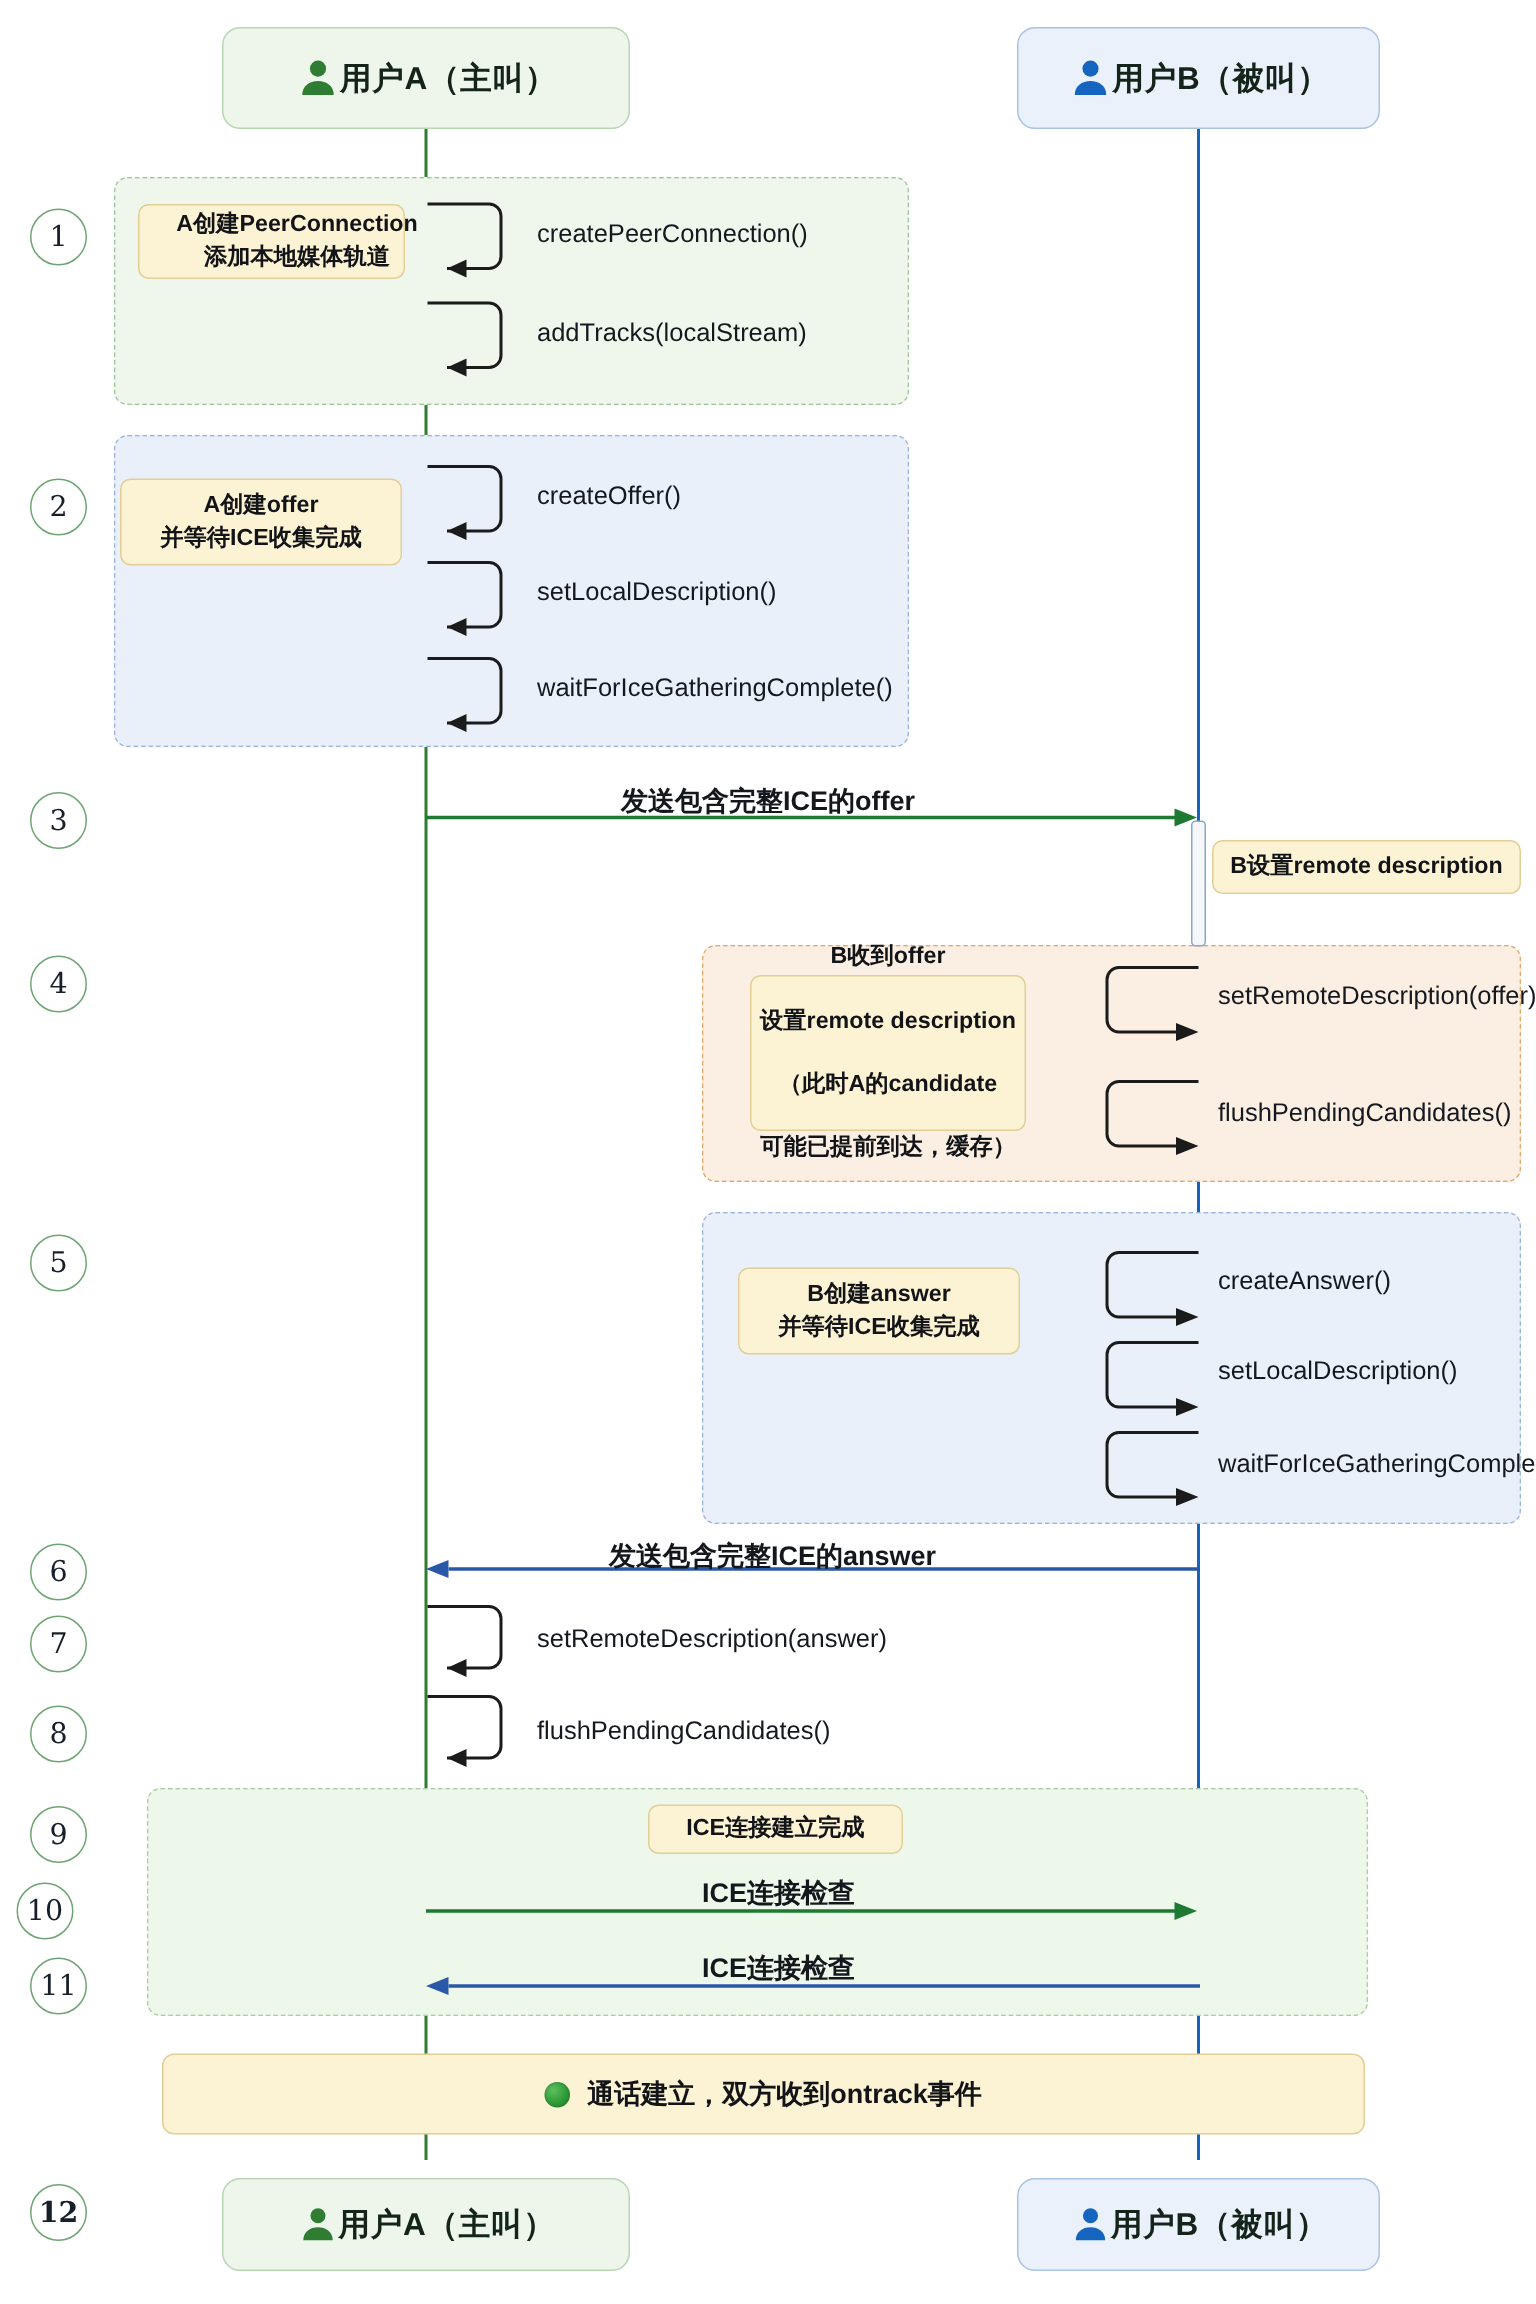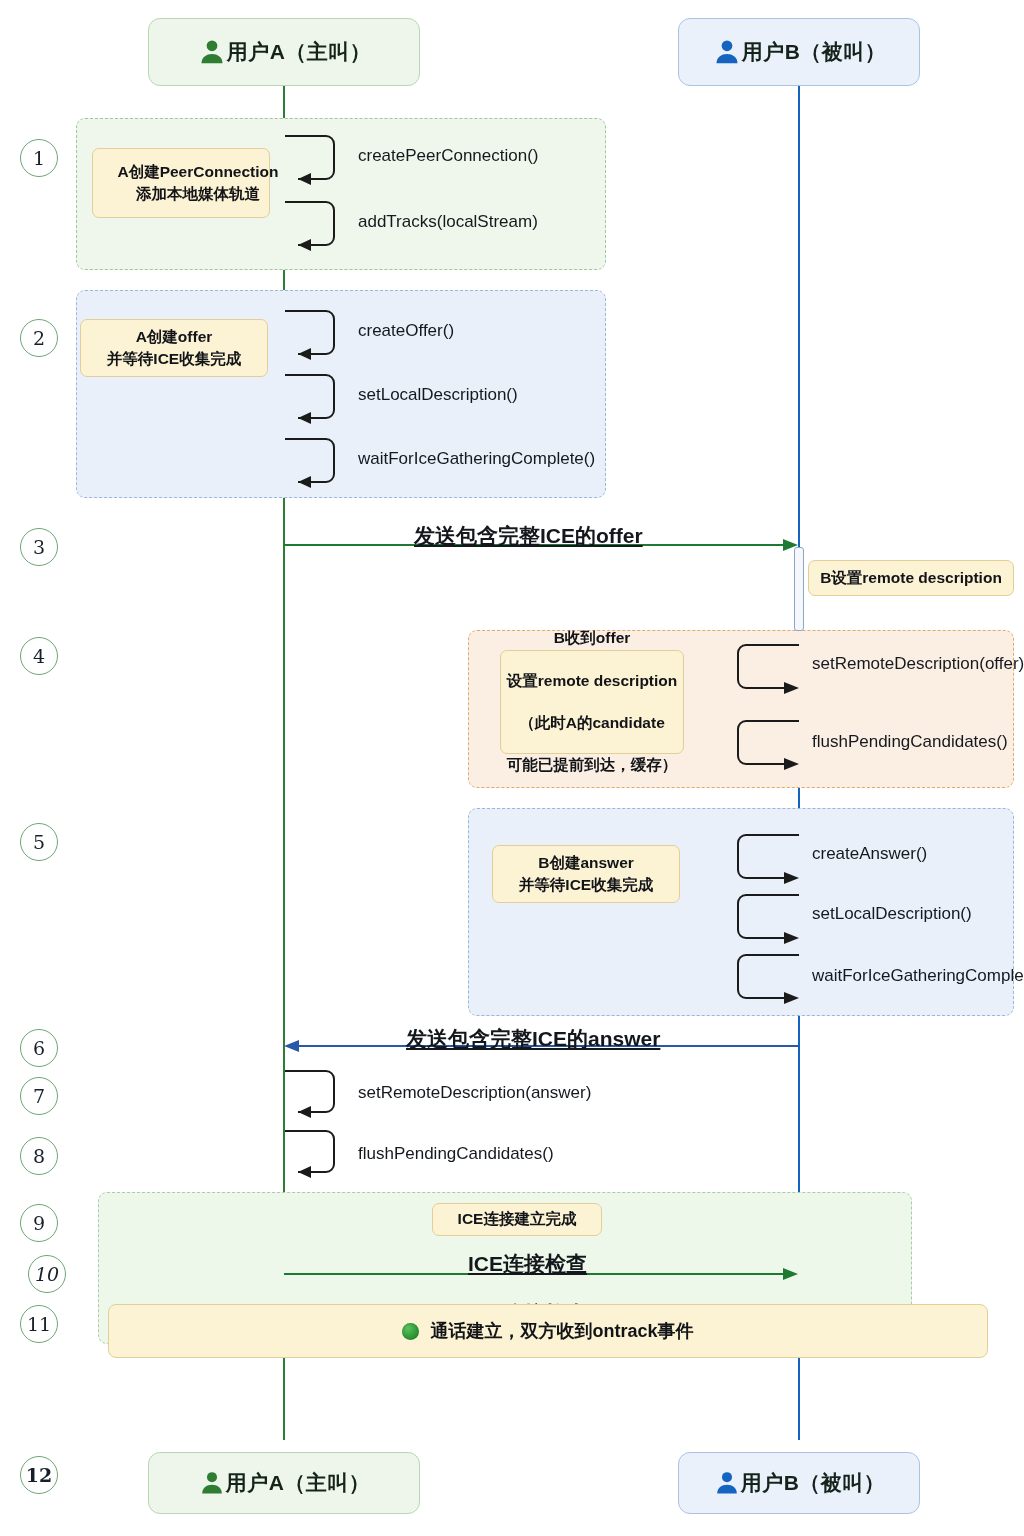--- a/index.html
+++ b/index.html
@@ -71,21 +71,21 @@
     font-family:"Liberation Sans","DejaVu Sans",sans-serif;
   }
 
   
   .msg{position:absolute;}
   .msg svg{display:block;overflow:visible;}
   .msglabel{
     position:absolute;font-size:17px;color:#14181d;white-space:nowrap;
     font-weight:700;
   }
-  .msglabel.cn{font-size:21px;text-decoration:underline;}
+  .msglabel.cn{font-size:18px;}
 
   
   .banner{
     position:absolute;box-sizing:border-box;
     background:#fcf2d4;border:1.4px solid #e2cf98;border-radius:8px;
     display:flex;align-items:center;justify-content:center;gap:11px;
     font-size:18px;font-weight:700;color:#121417;
   }
   .dot{width:17px;height:17px;border-radius:50%;
        background:radial-gradient(circle at 35% 32%, #5dbf5d 0%, #2d9b37 55%, #1e7a28 100%);
@@ -131,25 +131,25 @@
 
   <div class="stepnum" style="left:20px; top:139px;">1</div>
   <div class="stepnum" style="left:20px; top:319px;">2</div>
   <div class="stepnum" style="left:20px; top:528px;">3</div>
   <div class="stepnum" style="left:20px; top:637px;">4</div>
   <div class="stepnum" style="left:20px; top:823px;">5</div>
   <div class="stepnum" style="left:20px; top:1029px;">6</div>
   <div class="stepnum" style="left:20px; top:1077px;">7</div>
   <div class="stepnum" style="left:20px; top:1137px;">8</div>
   <div class="stepnum" style="left:20px; top:1204px;">9</div>
-  <div class="stepnum" style="left:28px; top:1255px;font-style:italic;">10</div>
+  <div class="stepnum" style="left:11px; top:1255px;">10</div>
   <div class="stepnum" style="left:20px; top:1305px;">11</div>
   <div class="stepnum" style="left:20px; top:1456px;font-weight:bold;">12</div>
 
-  <div class="note" style="left:92px; top:148px; width:178px; height:70px;padding-left:44px;">
+  <div class="note" style="left:92px; top:136px; width:178px; height:50px;padding-left:44px;">
     <span class="ln">A创建PeerConnection</span>
     <span class="ln">添加本地媒体轨道</span>
   </div>
 
   <div class="selfcall" style="left:284px; top:133px;">
     <svg width="60" height="56" viewBox="0 0 60 56">
       <path d="M1,3 H42 a8,8 0 0 1 8,8 V38 a8,8 0 0 1 -8,8 H14" fill="none" stroke="#1b1b1b" stroke-width="2"></path>
       <path d="M14,46 l13,-6 v12 z" fill="#1b1b1b"></path>
     </svg>
   </div>
@@ -294,21 +294,21 @@
   <div class="msglabel cn" style="left:468px; top:1250px;">ICE连接检查</div>
 
   <div class="msg" style="left:283px; top:1317px;">
     <svg width="518" height="14" viewBox="0 0 518 14">
       <line x1="16" y1="7" x2="517" y2="7" stroke="#2a58a8" stroke-width="2.2"></line>
       <path d="M1,7 l15,-6 v12 z" fill="#2a58a8"></path>
     </svg>
   </div>
   <div class="msglabel cn" style="left:468px; top:1300px;">ICE连接检查</div>
 
-  <div class="banner" style="left:108px; top:1304px; width:880px; height:54px;">
+  <div class="banner" style="left:108px; top:1369px; width:802px; height:54px;">
     <span class="dot"></span>
     <span>通话建立，双方收到ontrack事件</span>
   </div>
 
   <div class="actor a actor-a-bot">
     <svg class="person" width="28" height="28" viewBox="0 0 24 24">
       <circle cx="12" cy="7" r="4.3" fill="#2e7d32"></circle>
       <path d="M3.6 21c0-4.7 3.8-7.4 8.4-7.4s8.4 2.7 8.4 7.4z" fill="#2e7d32"></path>
     </svg>
     <span class="label">用户A（主叫）</span>

